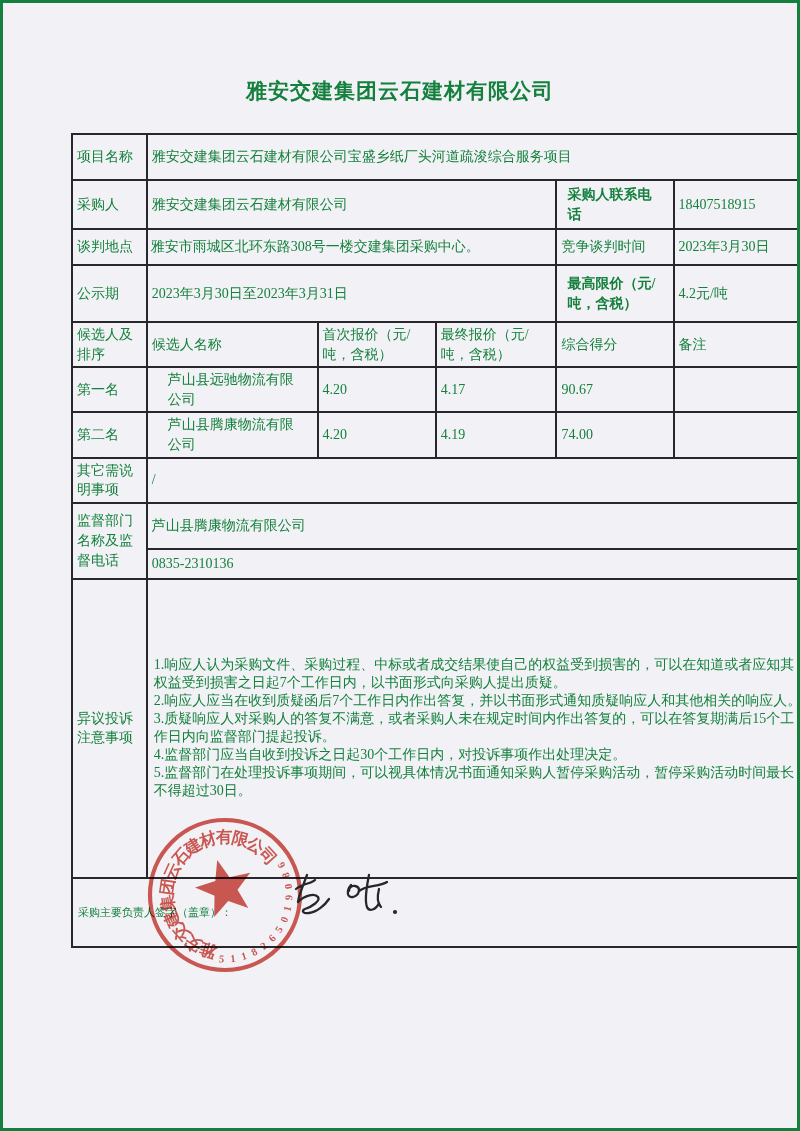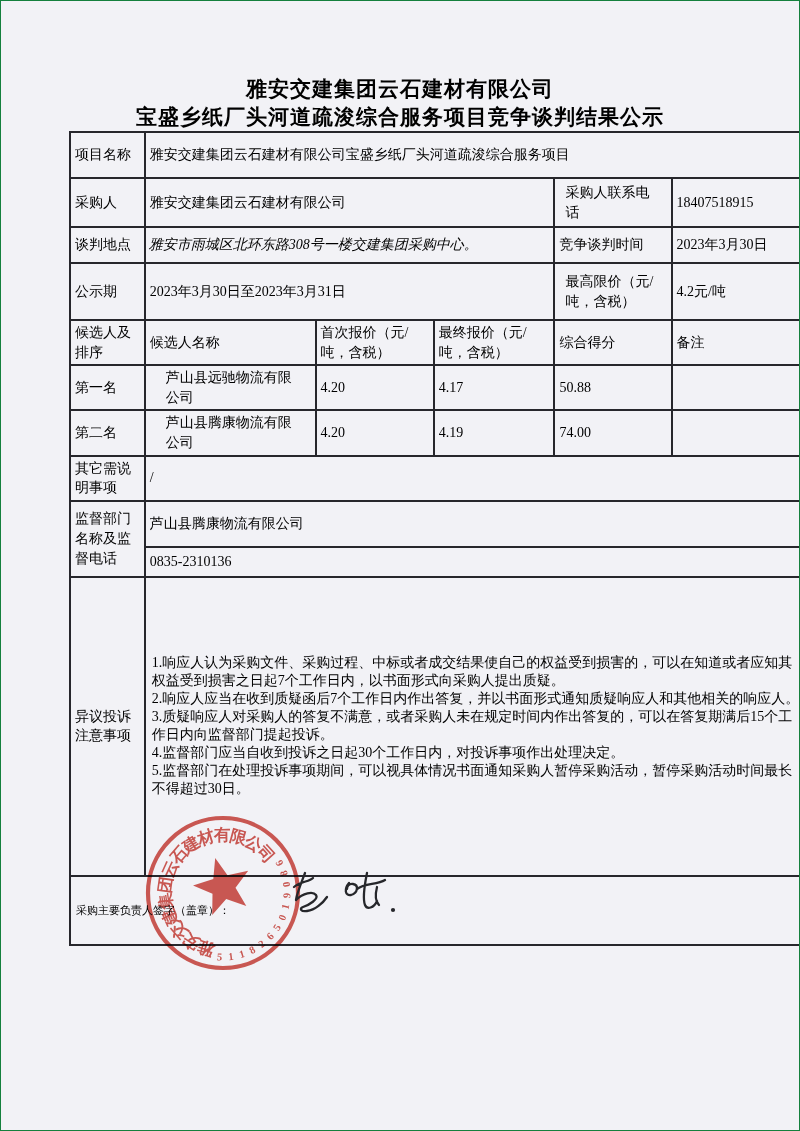--- a/index.html
+++ b/index.html
@@ -1,64 +1,63 @@
 <!DOCTYPE html>
 <html><head>
 <meta charset="utf-8">
 <style>
   html,body{margin:0;padding:0;background:#e9e9ec;}
   .page{
     position:relative;
     width:800px;height:1131px;
     box-sizing:border-box;
-    border:1px solid #15803d;
+    border:3px solid #15803d;
     background:#f2f2f6;
     font-family:"Liberation Serif","DejaVu Serif",serif;
-    color:#000000;
+    color:#15803d;
     overflow:hidden;
   }
   .titles{
     position:absolute;top:74px;left:0;width:100%;
     text-align:center;font-weight:bold;font-size:21px;line-height:28px;
     letter-spacing:1px;
   }
   table.doc{
     position:absolute;left:68px;top:130px;
     width:742px;border-collapse:collapse;table-layout:fixed;
   }
   td{
     border:2px solid #27272c;
     font-size:14px;line-height:1.4;
     padding:2px 4px;
     vertical-align:middle;text-align:left;
     overflow:hidden;word-break:break-all;
   }
   td.lbl{text-align:left;padding:2px 2px 2px 4px;}
-  td.leftcell{text-align:left;padding-left:3px;font-style:italic;}
-  td.padwrap{padding:2px 10px;}
+  td.leftcell{text-align:left;padding-left:3px;}
+  td.padwrap{padding:2px 10px;font-weight:bold;}
   td.namecell{padding:2px 20px;margin-top:28px;}
   td.objection{text-align:left;padding:0 8px 0 6px;}
   td.objection .oi{line-height:18px;font-size:14px;}
   td.sigrow{text-align:left;padding-left:5px;font-size:11px;}
   .stamp{
     position:absolute;left:136px;top:806px;width:172px;height:172px;
     mix-blend-mode:multiply;opacity:.9;
   }
   .stamp text{font-family:"Liberation Serif","DejaVu Serif",serif;font-weight:bold;}
   .signature{position:absolute;left:288px;top:866px;width:110px;height:54px;}
   .signature path{stroke:#26272b;stroke-width:2.3;fill:none;stroke-linecap:round;stroke-linejoin:round;}
 </style>
 </head>
 <body>
 
 <div class="page">
 
   <div class="titles">
     <div>雅安交建集团云石建材有限公司</div>
-    <div>宝盛乡纸厂头河道疏浚综合服务项目竞争谈判结果公示</div>
   </div>
 
   <table class="doc">
     <colgroup>
       <col style="width:67px">
         <col style="width:153px">
         <col style="width:106px">
       <col style="width:108px">
         <col style="width:105px">
         <col style="width:124px">
@@ -92,21 +91,21 @@
         <td>首次报价（元/吨，含税）</td>
         <td>最终报价（元/吨，含税）</td>
         <td>综合得分</td>
         <td>备注</td>
       </tr>
       <tr style="height:42px">
         <td class="lbl">第一名</td>
         <td class="namecell">芦山县远驰物流有限公司</td>
         <td>4.20</td>
         <td>4.17</td>
-        <td>50.88</td>
+        <td>90.67</td>
         <td></td>
       </tr>
       <tr style="height:41px">
         <td class="lbl">第二名</td>
         <td class="namecell">芦山县腾康物流有限公司</td>
         <td>4.20</td>
         <td>4.19</td>
         <td>74.00</td>
         <td></td>
       </tr>

